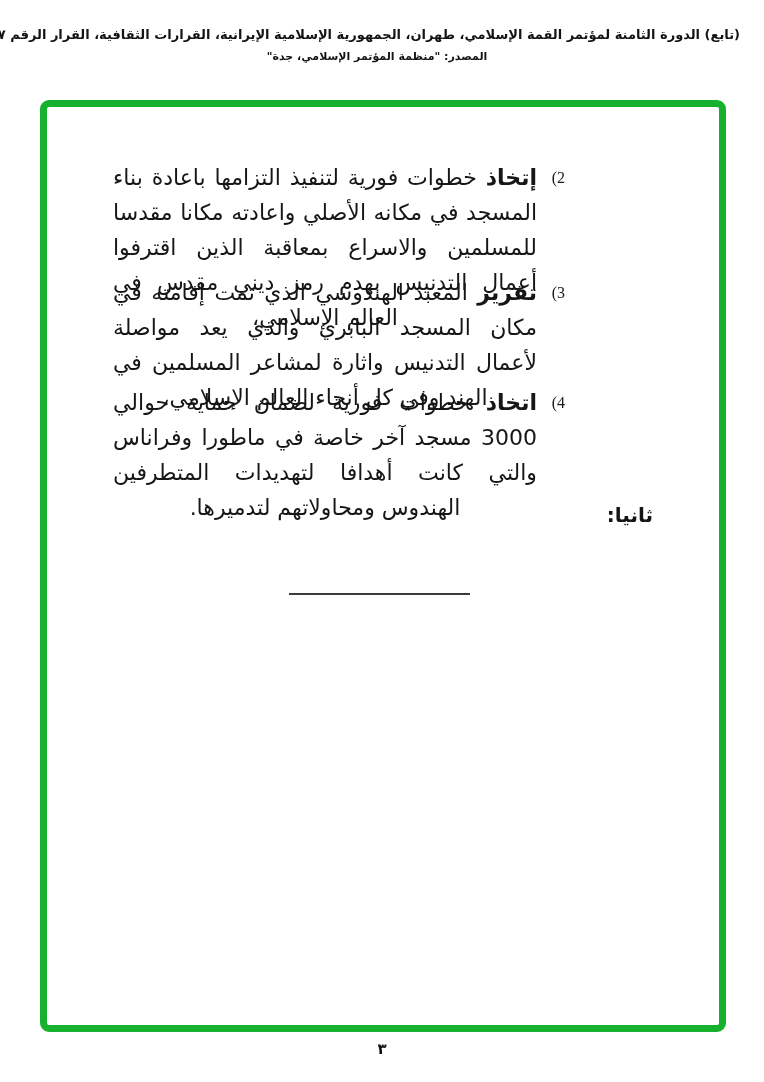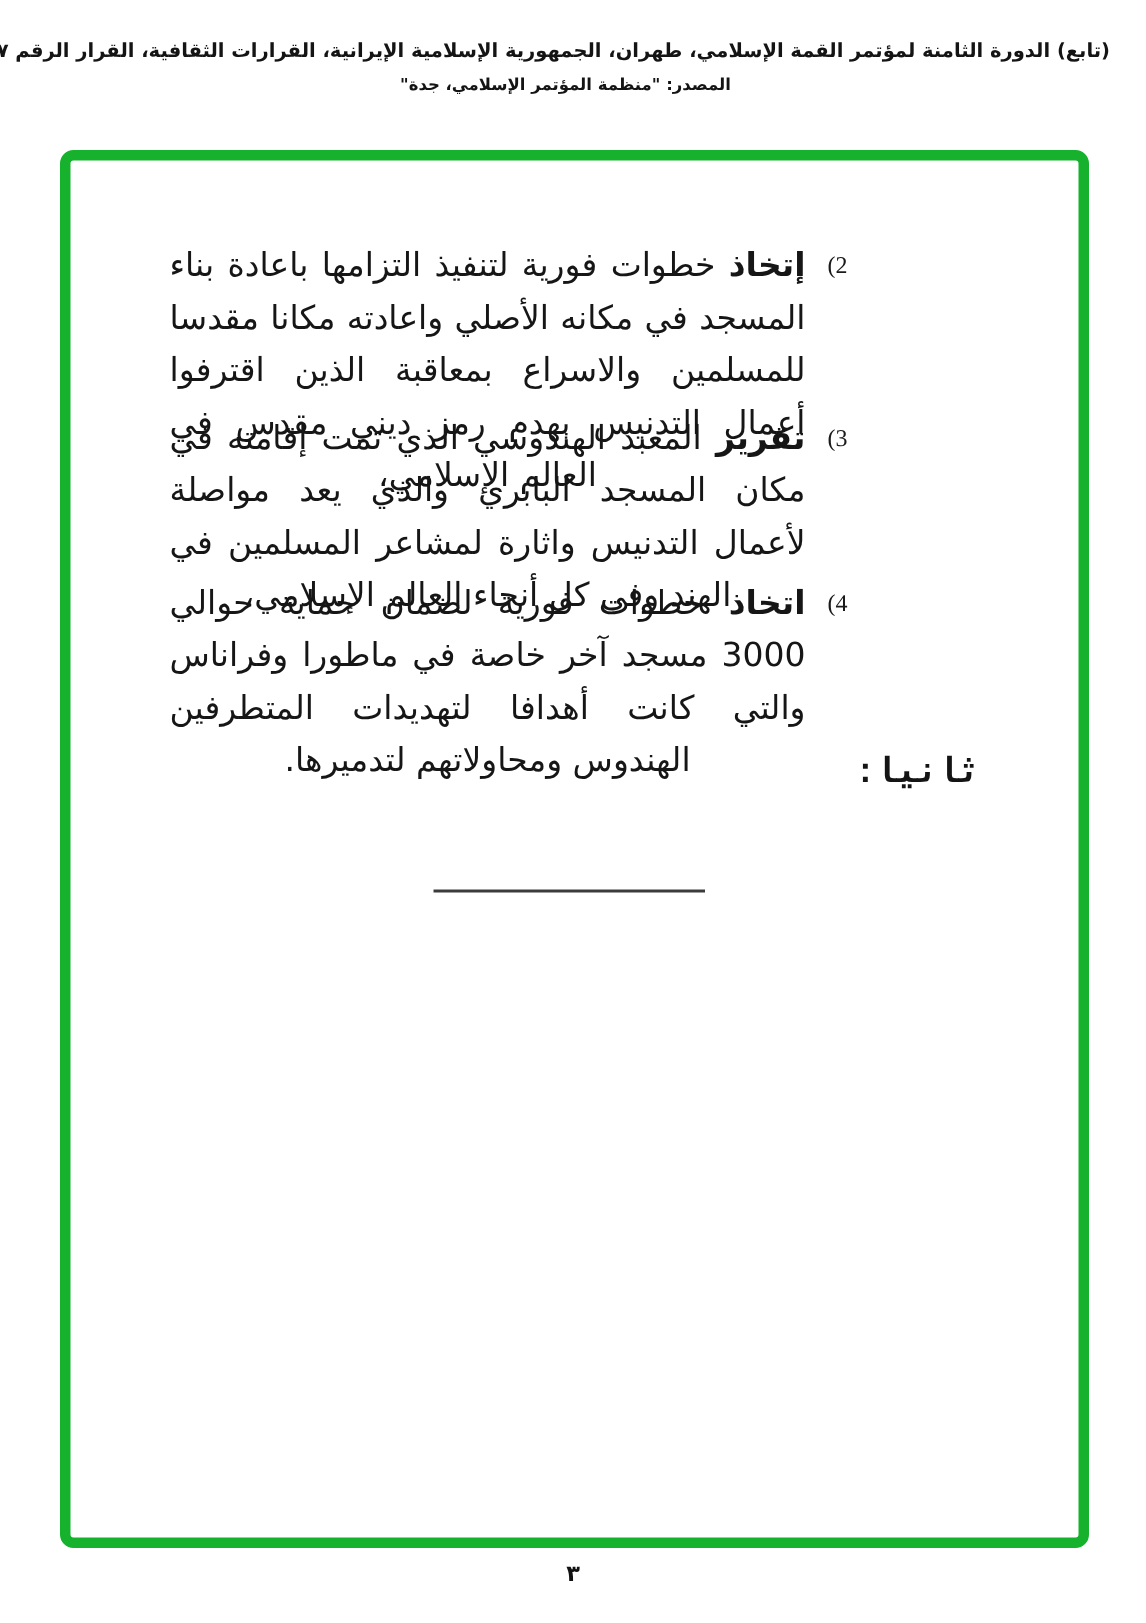--- a/index.html
+++ b/index.html
@@ -68,24 +68,23 @@
     color: #161616;
   }
   .para-2 { top: 53px; }
   .para-3 { top: 168px; }
   .para-4 { top: 278px; }
   .lead { font-weight: bold; }
   .sec-label {
     position: absolute;
     right: 66px;
     top: 390px;
-    font-size: 23px;
+    font-size: 20px;
     font-weight: bold;
     line-height: 37px;
-    font-family: Liberation Mono, monospace;
   }
   .sec-para {
     right: 149px;
     width: 455px;
     top: 390px;
     line-height: 37px;
   }
   .hrule {
     position: absolute;
     top: 486px;

